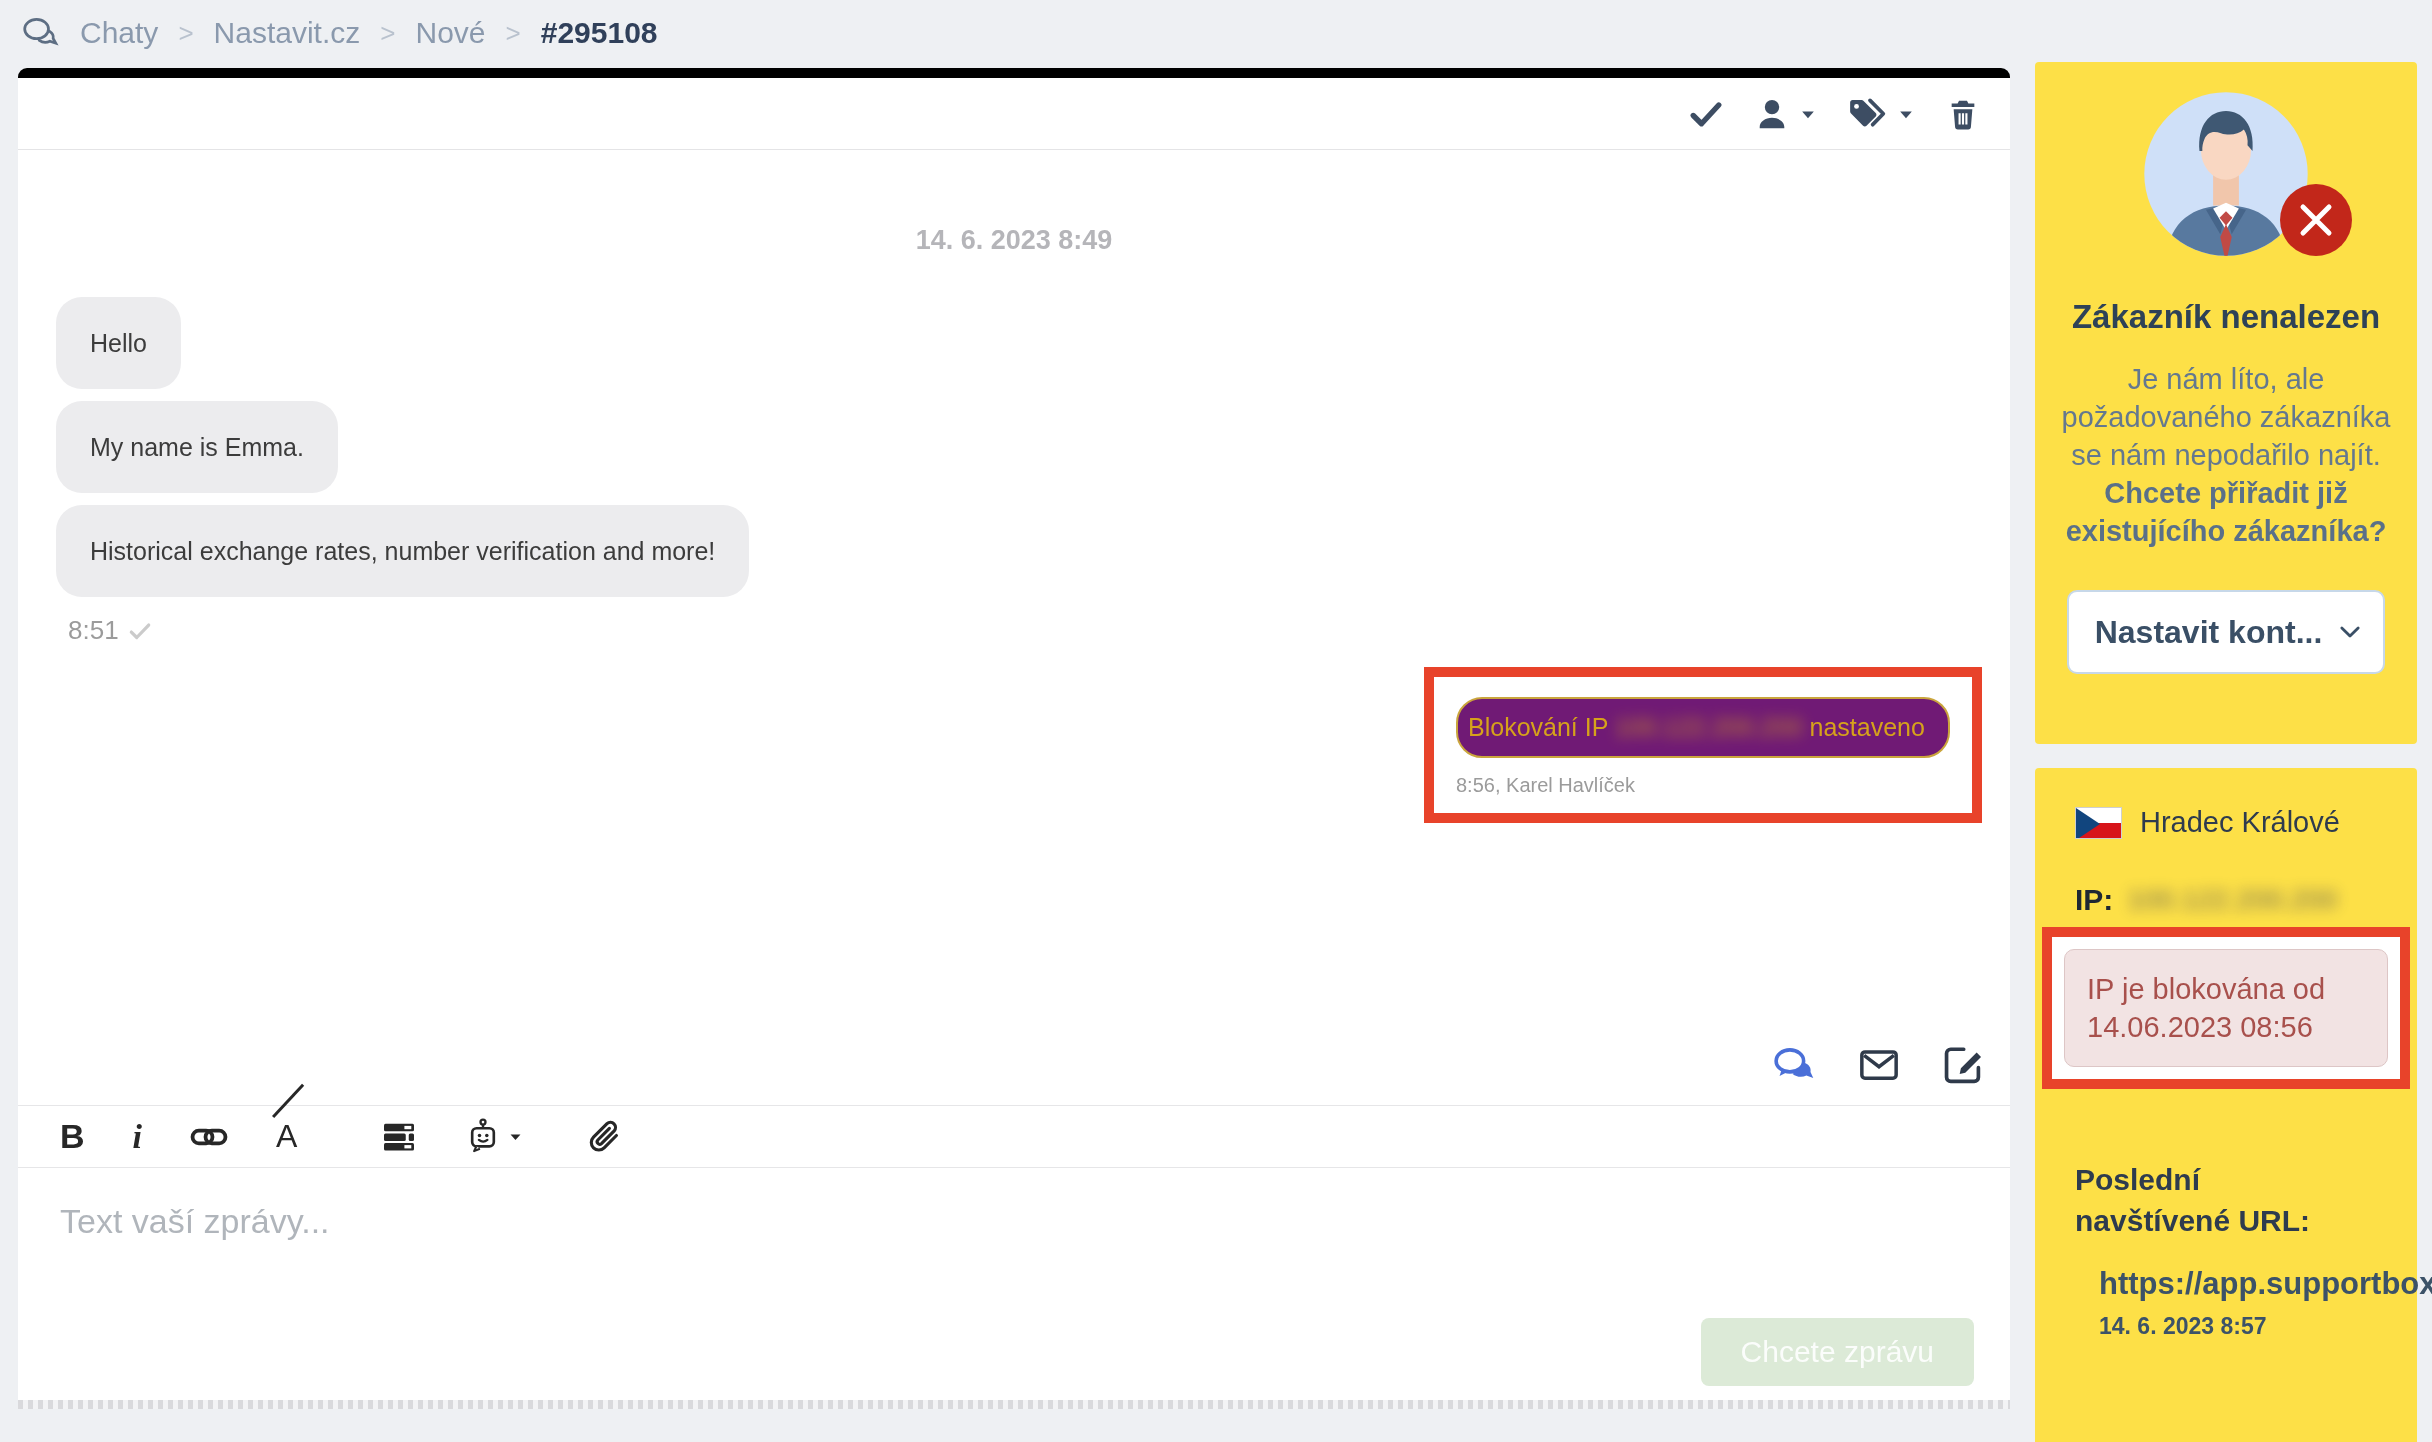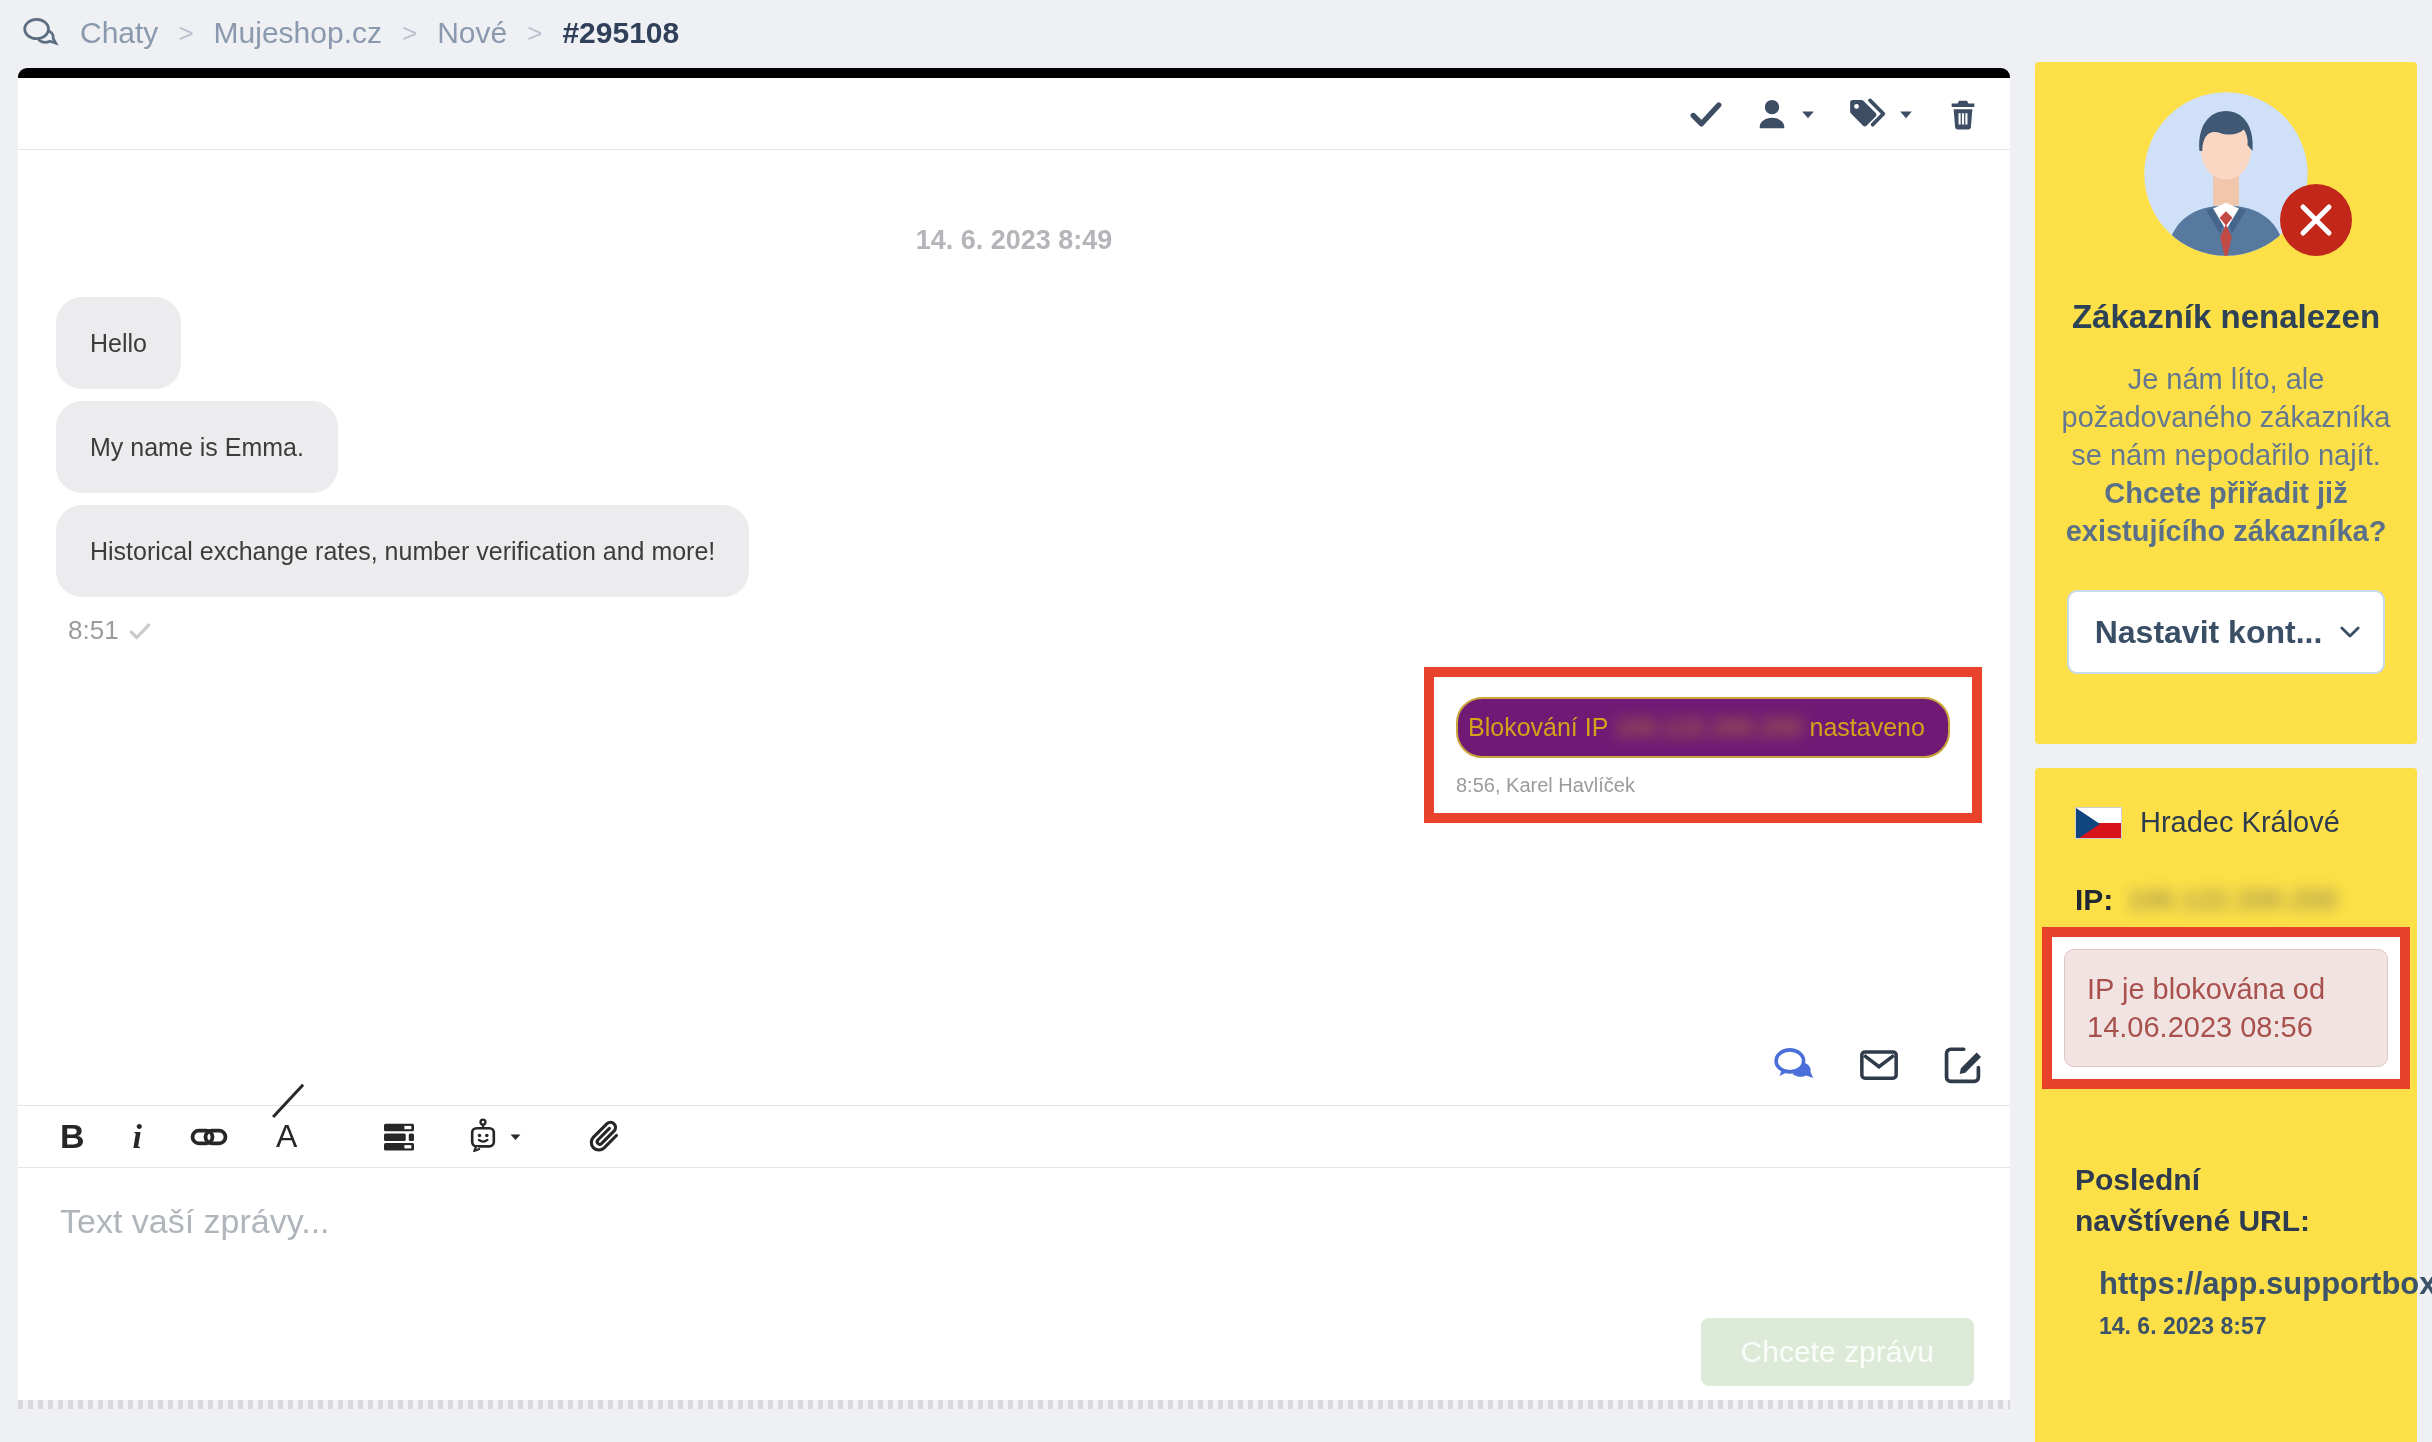--- a/index.html
+++ b/index.html
@@ -122,21 +122,21 @@
 
 <div class="breadcrumb">
   <span class="bc-icon">
     <svg viewBox="0 0 34 30" width="40" height="34">
       <ellipse cx="14" cy="11.5" rx="10.5" ry="8.5" fill="none" stroke="#5d6e83" stroke-width="2.4"></ellipse>
       <path d="M25.5 13.5c2.4 1.5 3.6 3.6 3.1 6.3l2.3 4.2-5.2-1.7c-3 1.4-6.8 1-9.4-.8" fill="none" stroke="#5d6e83" stroke-width="2.4" stroke-linecap="round"></path>
     </svg>
   </span>
   <a class="crumb">Chaty</a>
   <span class="sep">&gt;</span>
-  <a class="crumb">Mujeshop.cz</a>
+  <a class="crumb">Nastavit.cz</a>
   <span class="sep">&gt;</span>
   <a class="crumb">Nové</a>
   <span class="sep">&gt;</span>
   <span class="crumb active">#295108</span>
 </div>
 
 <div class="main-panel">
 
   <div class="panel-header">
     <span class="hicon">

